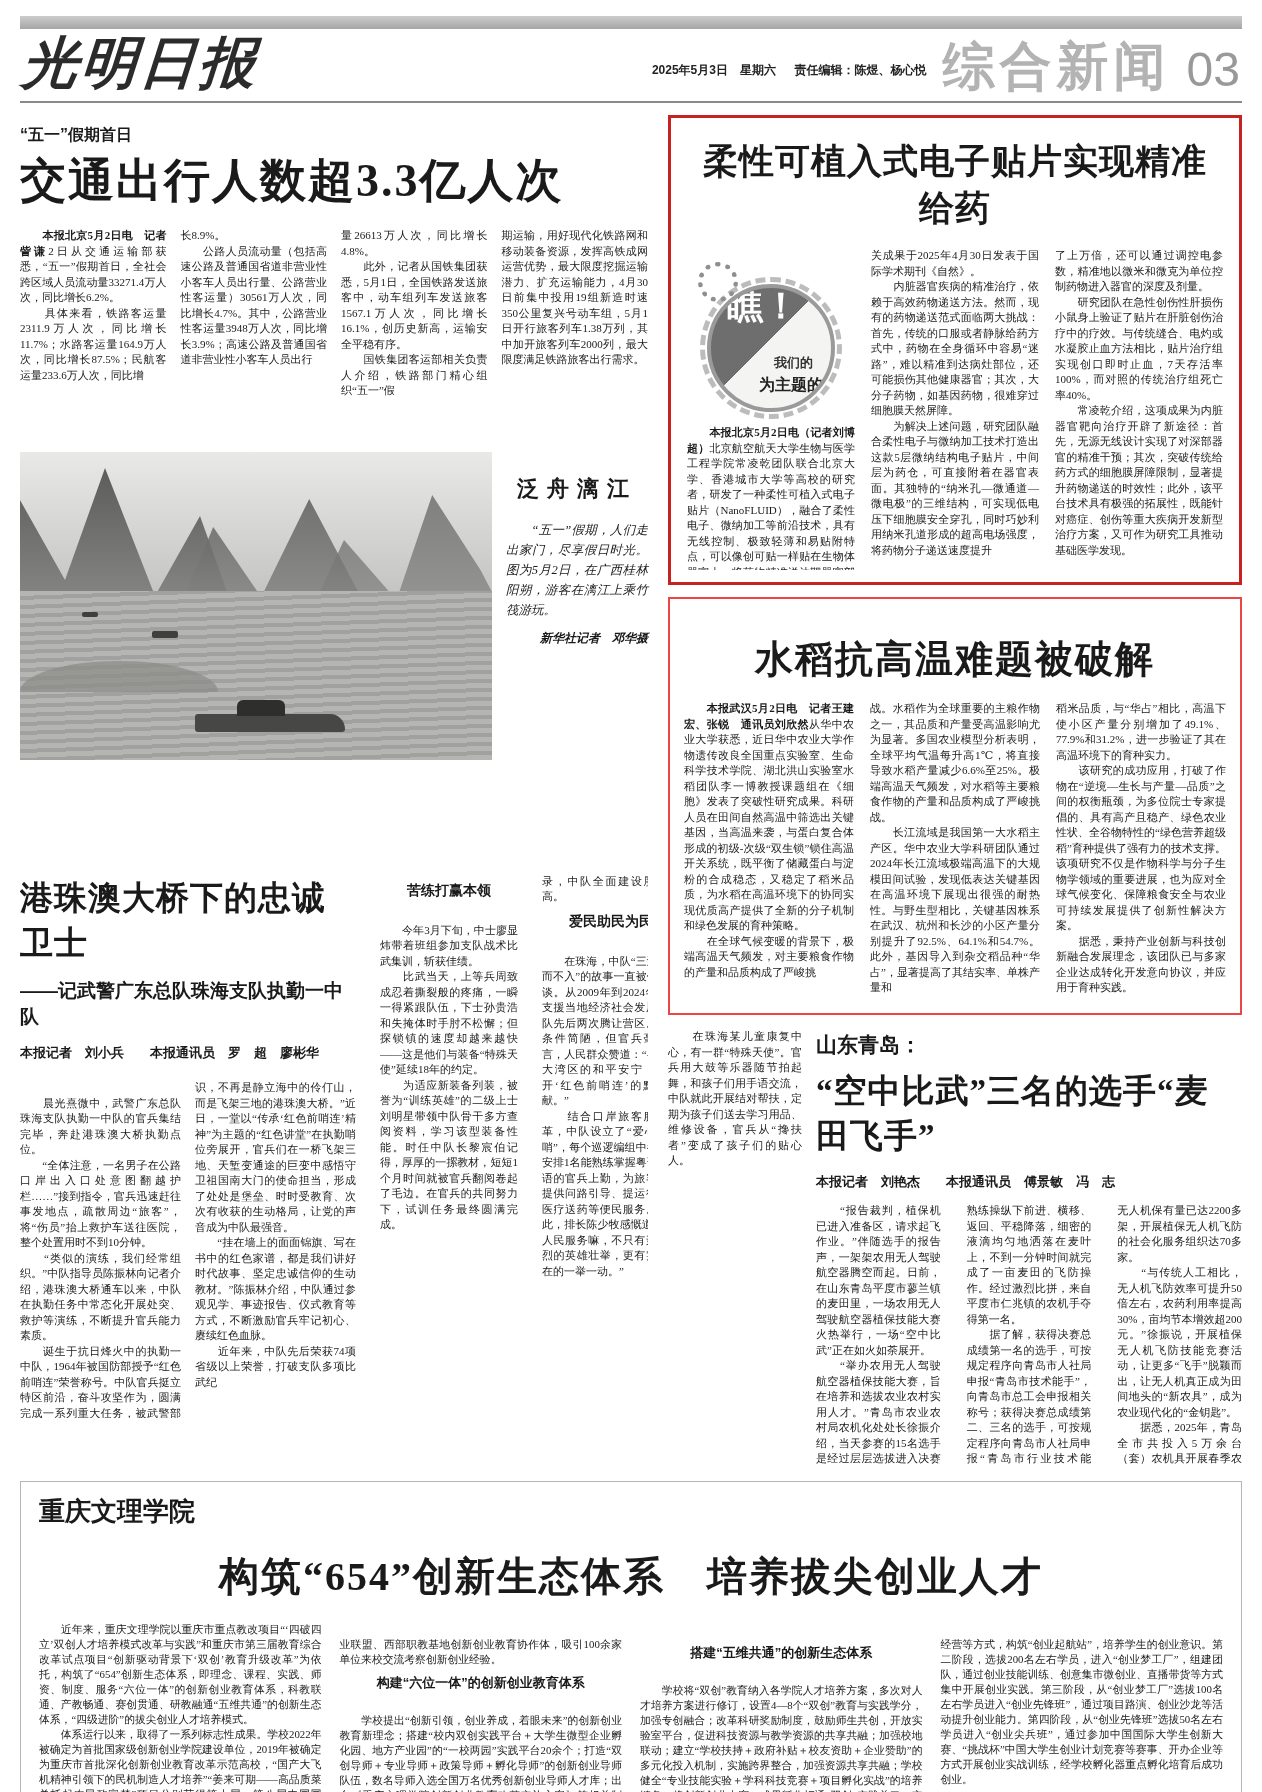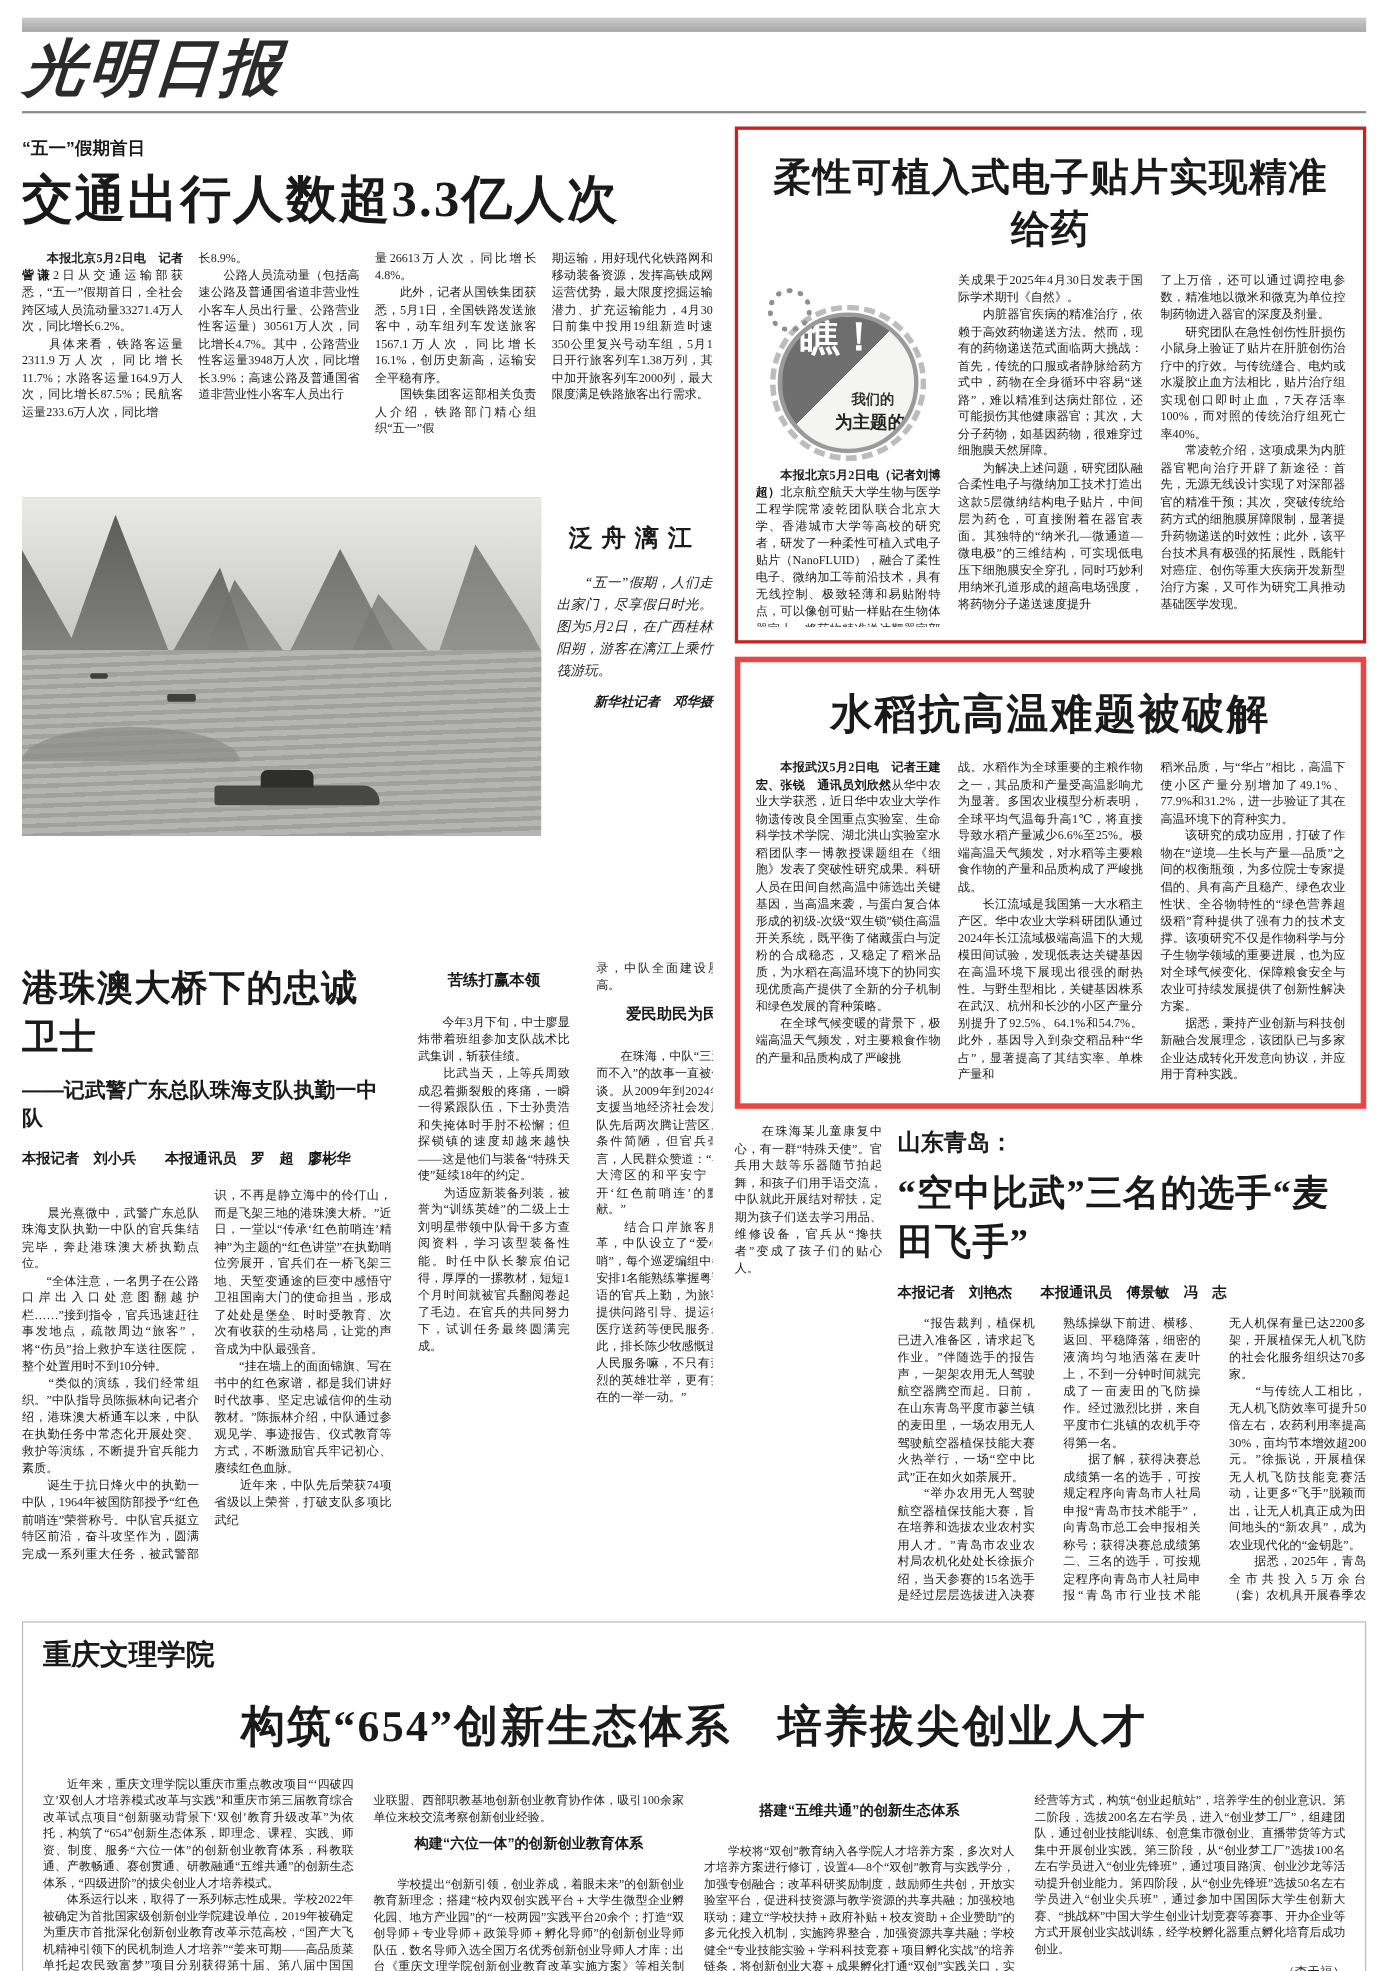--- a/index.html
+++ b/index.html
@@ -66,21 +66,21 @@
   .badge{width:134px;height:134px;margin:2px auto 10px;position:relative;}
   .badge-circle{width:120px;height:120px;border-radius:50%;border:4px solid #9a9a9a;margin:3px auto;
                 background:linear-gradient(135deg,#6e6e6e 0 46%,#f4f4f2 46%);position:relative;overflow:hidden;
                 outline:5px dashed #bcbcbc;outline-offset:2px;}
   .badge-look{position:absolute;top:10px;left:16px;font-size:36px;font-weight:900;color:#fff;
               font-family:"Liberation Sans","DejaVu Sans",sans-serif;}
   .badge-t2{position:absolute;bottom:38px;right:18px;font-size:13px;font-weight:bold;color:#333;}
   .badge-t3{position:absolute;bottom:16px;right:8px;font-size:16px;font-weight:900;color:#222;}
   .gear-sm{position:absolute;left:-6px;top:-4px;width:30px;height:30px;border-radius:50%;border:5px dotted #8f8f8f;}
   
-  .rice-box{border:5px solid #ef4444;margin-top:12px;padding:8px 14px 12px;}
+  .rice-box{border:2px solid #ef4444;margin-top:12px;padding:21px 14px 12px;}
   .rice-headline{text-align:center;font-size:38px;font-weight:900;margin:14px 0 16px;letter-spacing:2px;}
   .rice-body{display:flex;gap:16px;height:300px;overflow:hidden;}
   
   .qd-row{display:flex;gap:14px;margin-top:14px;height:436px;overflow:hidden;}
   .cont-col{width:134px;flex:none;font-size:11px;line-height:15.5px;text-align:justify;white-space:pre-line;overflow:hidden;}
   .qd-article{flex:1;min-width:0;}
   .qd-kicker{font-size:21px;font-weight:bold;margin:2px 0 10px;font-family:"Liberation Sans","DejaVu Sans",sans-serif;}
   .qd-headline{font-size:33px;font-weight:900;margin-bottom:14px;letter-spacing:1px;}
   .qd-byline{font-size:13px;margin-bottom:12px;font-weight:bold;}
   .qd-cols{display:flex;gap:26px;height:300px;overflow:hidden;}
@@ -95,20 +95,29 @@
   .author-line{text-align:right;font-size:11.5px;margin-top:6px;}
 </style>
 </head>
 <body>
 
 <div class="page">
   <div class="topbar"></div>
 
   <div class="header">
     <div class="masthead">光明日报</div>
+    <div class="header-right">
+      <div class="dateline">
+        <span>2025年5月3日　星期六</span>
+        <span>　</span>
+        <span>责任编辑：陈煜、杨心悦</span>
+      </div>
+      <div class="section-name">综合新闻</div>
+      <div class="page-num">03</div>
+    </div>
   </div>
 
   <div class="main">
 
     <div class="left-region">
 
       <div>
         <div class="kicker">“五一”假期首日</div>
         <div class="traffic-headline">交通出行人数超3.3亿人次</div>
         <div class="cols-4">

